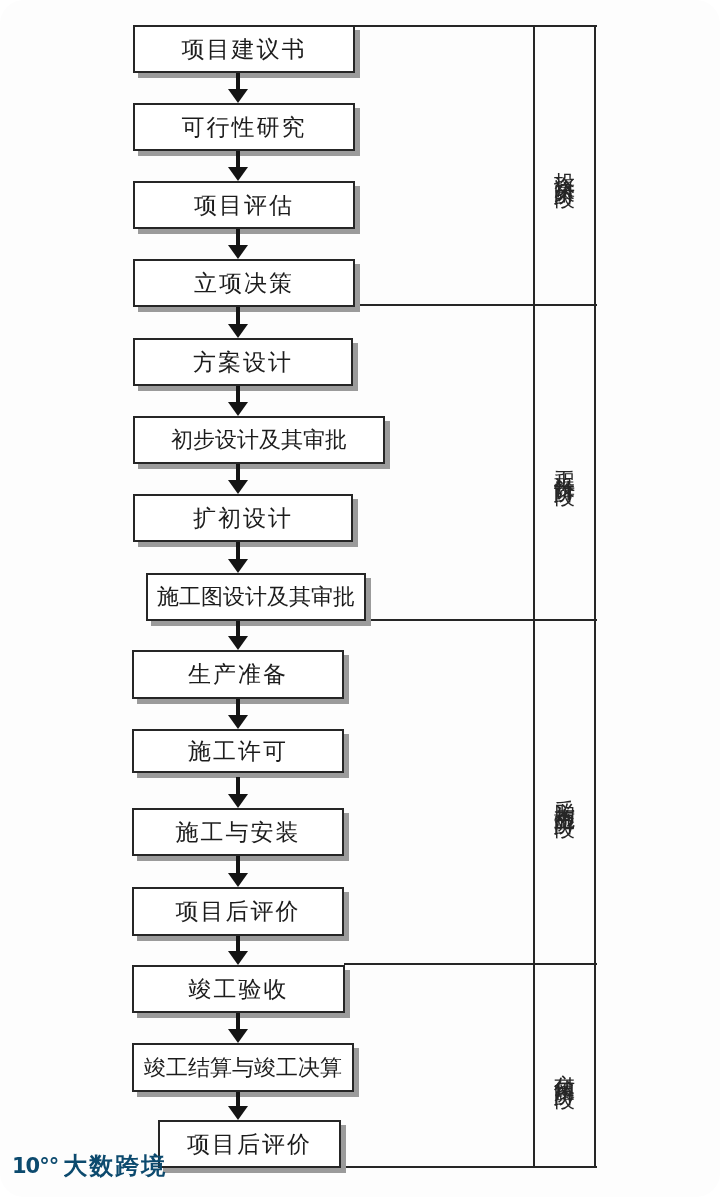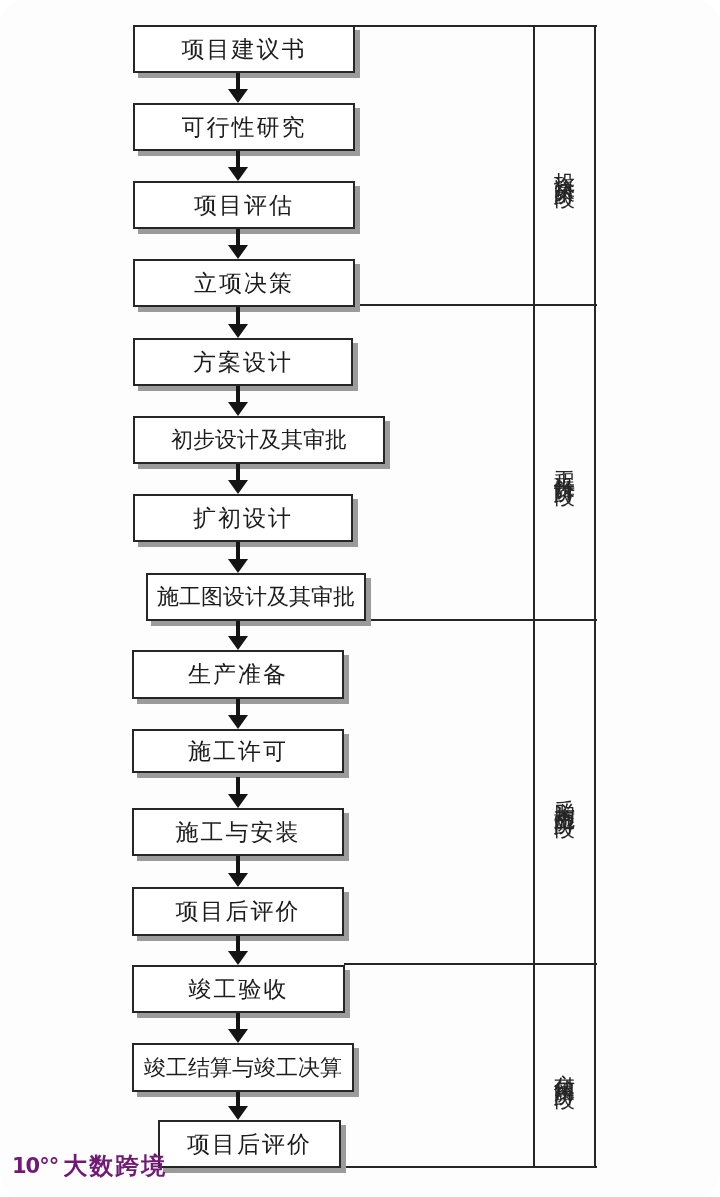--- a/index.html
+++ b/index.html
@@ -97,21 +97,21 @@
   }
   .s1{top:25px;height:280px}
   .s2{top:305px;height:316px}
   .s3{top:621px;height:344px}
   .s4{top:965px;height:201px}
 
   
   .watermark{
     position:absolute;left:12px;top:1150px;
     display:flex;align-items:center;gap:5px;
-    color:#701a75;
+    color:#0c4a6e;
     font-family:"DejaVu Sans","Liberation Sans",sans-serif;
     user-select:none;
   }
   .wm-logo{font-size:21px;font-weight:bold;letter-spacing:-1px;}
   .wm-text{font-size:24px;font-weight:bold;letter-spacing:2px;}
 </style>
 </head>
 <body>
 
 <div class="canvas">

